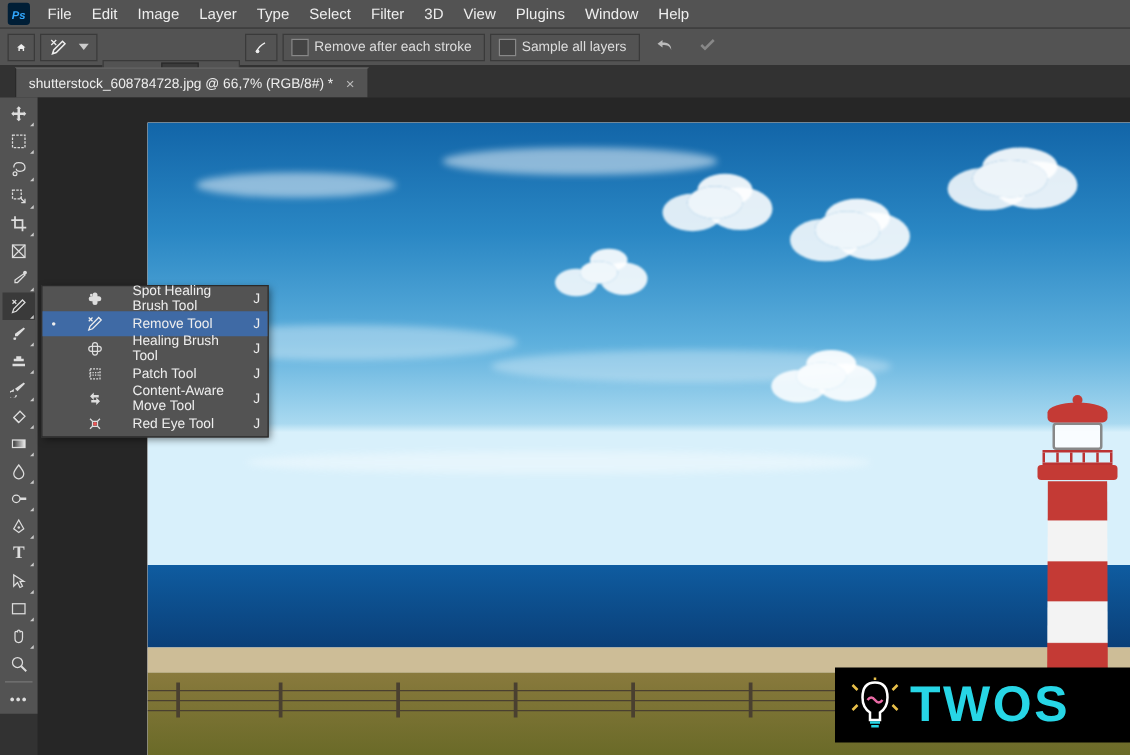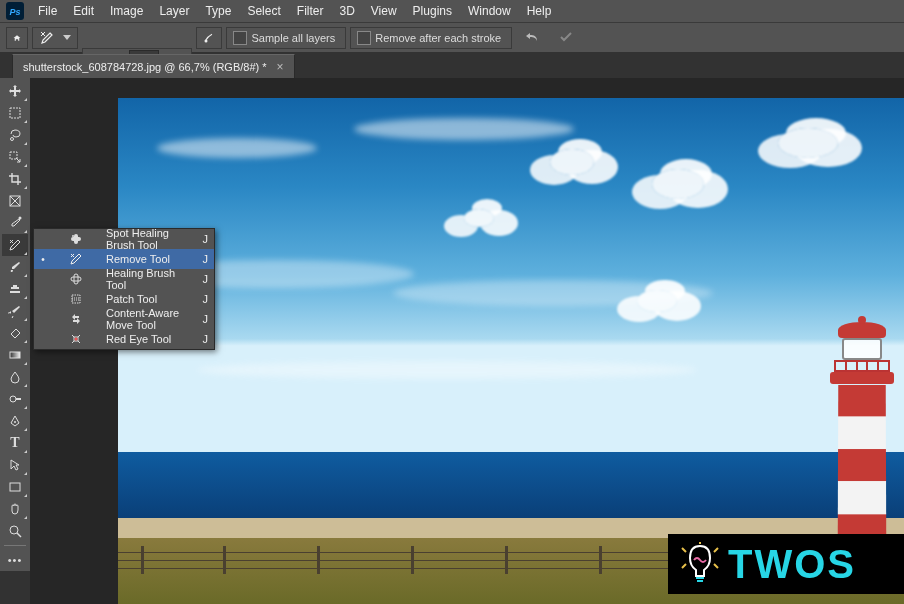--- a/index.html
+++ b/index.html
@@ -120,25 +120,25 @@
     <span class="chev"></span>
   </div>
   <div class="box" style="width:26px;justify-content:center;">
     <svg width="16" height="16" viewBox="0 0 16 16">
         <path d="M3 12 C5 8 8 5 12 3" stroke="#eee" fill="none" stroke-width="1.4"></path>
         <circle cx="4" cy="12" r="2" fill="#eee"></circle>
       </svg>
   </div>
   <div class="box">
     <span class="chk"></span>
-    <label>Sample all layers</label>
+    <label>Remove after each stroke</label>
   </div>
   <div class="box">
     <span class="chk"></span>
-    <label>Remove after each stroke</label>
+    <label>Sample all layers</label>
   </div>
   <span class="icon" style="padding:0 8px;">
     <svg width="16" height="14" viewBox="0 0 16 14">
         <path d="M6 3 L2 6 L6 9 V7 C10 7 12 8 13 11 C13 6 10 5 6 5 Z" fill="#bbb"></path>
       </svg>
   </span>
   <span class="icon" style="padding:0 6px;">
     <svg width="16" height="14" viewBox="0 0 16 14">
         <path d="M3 7 L6 10 L13 3" stroke="#888" stroke-width="2" fill="none"></path>
       </svg>

